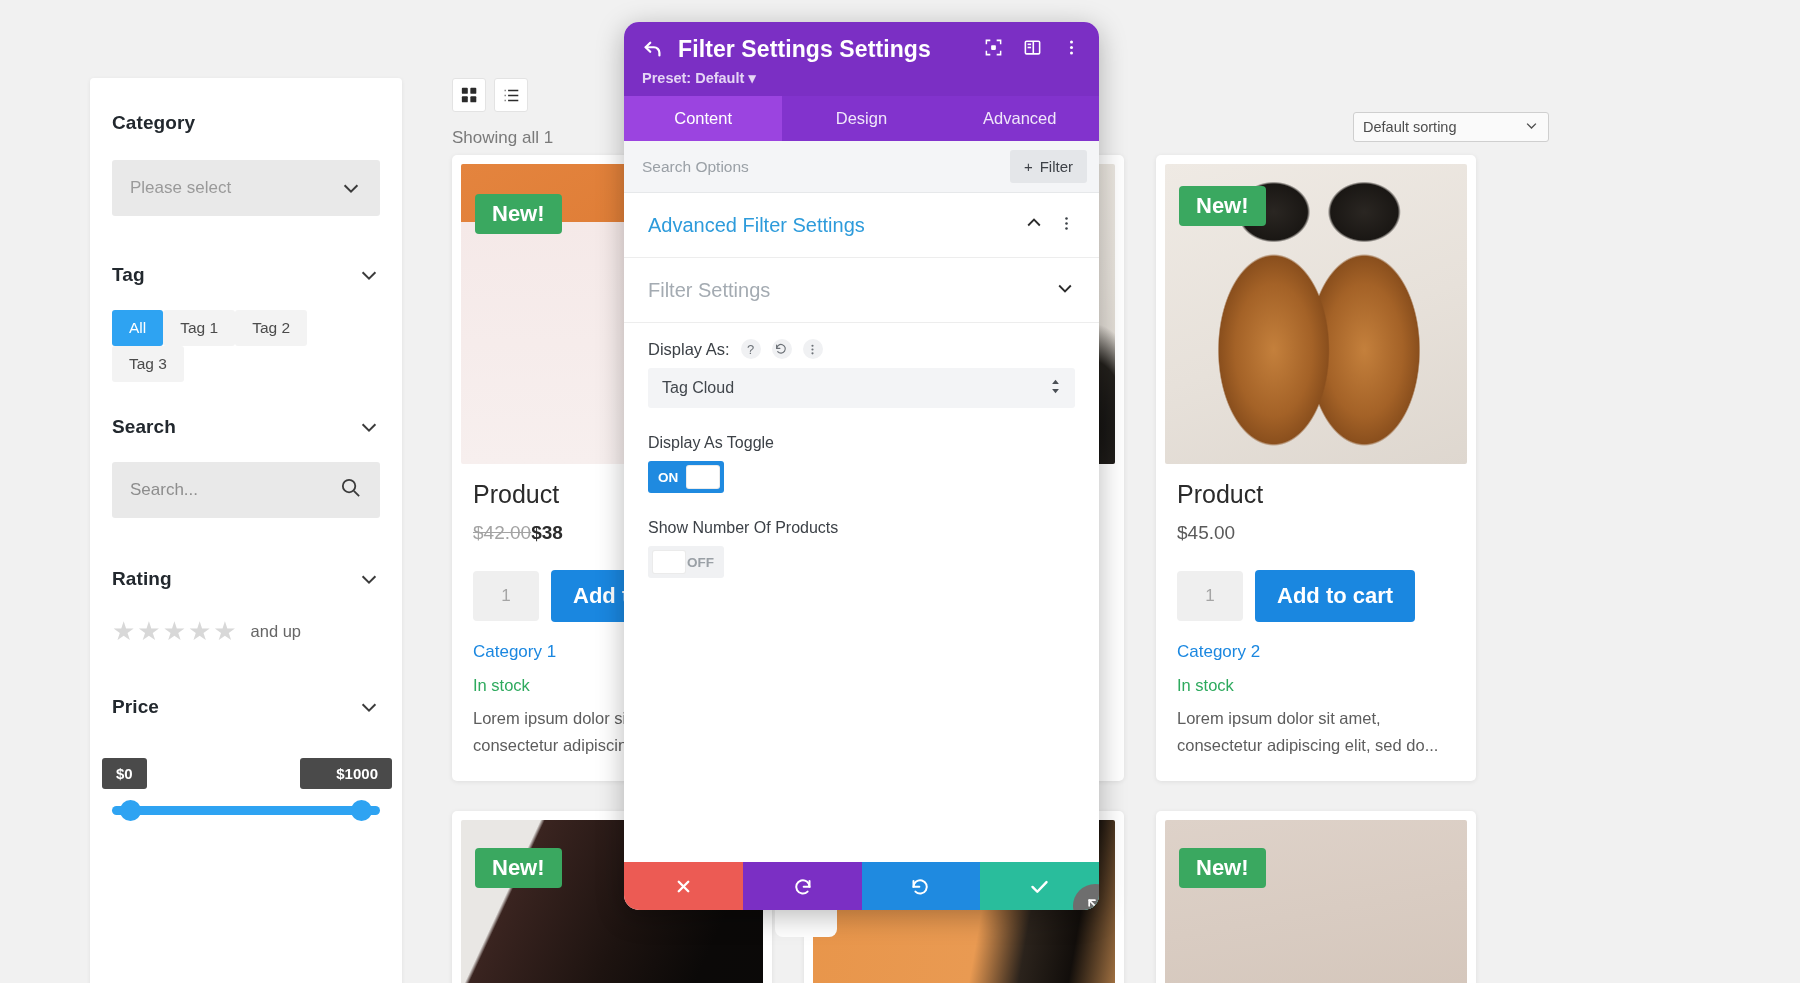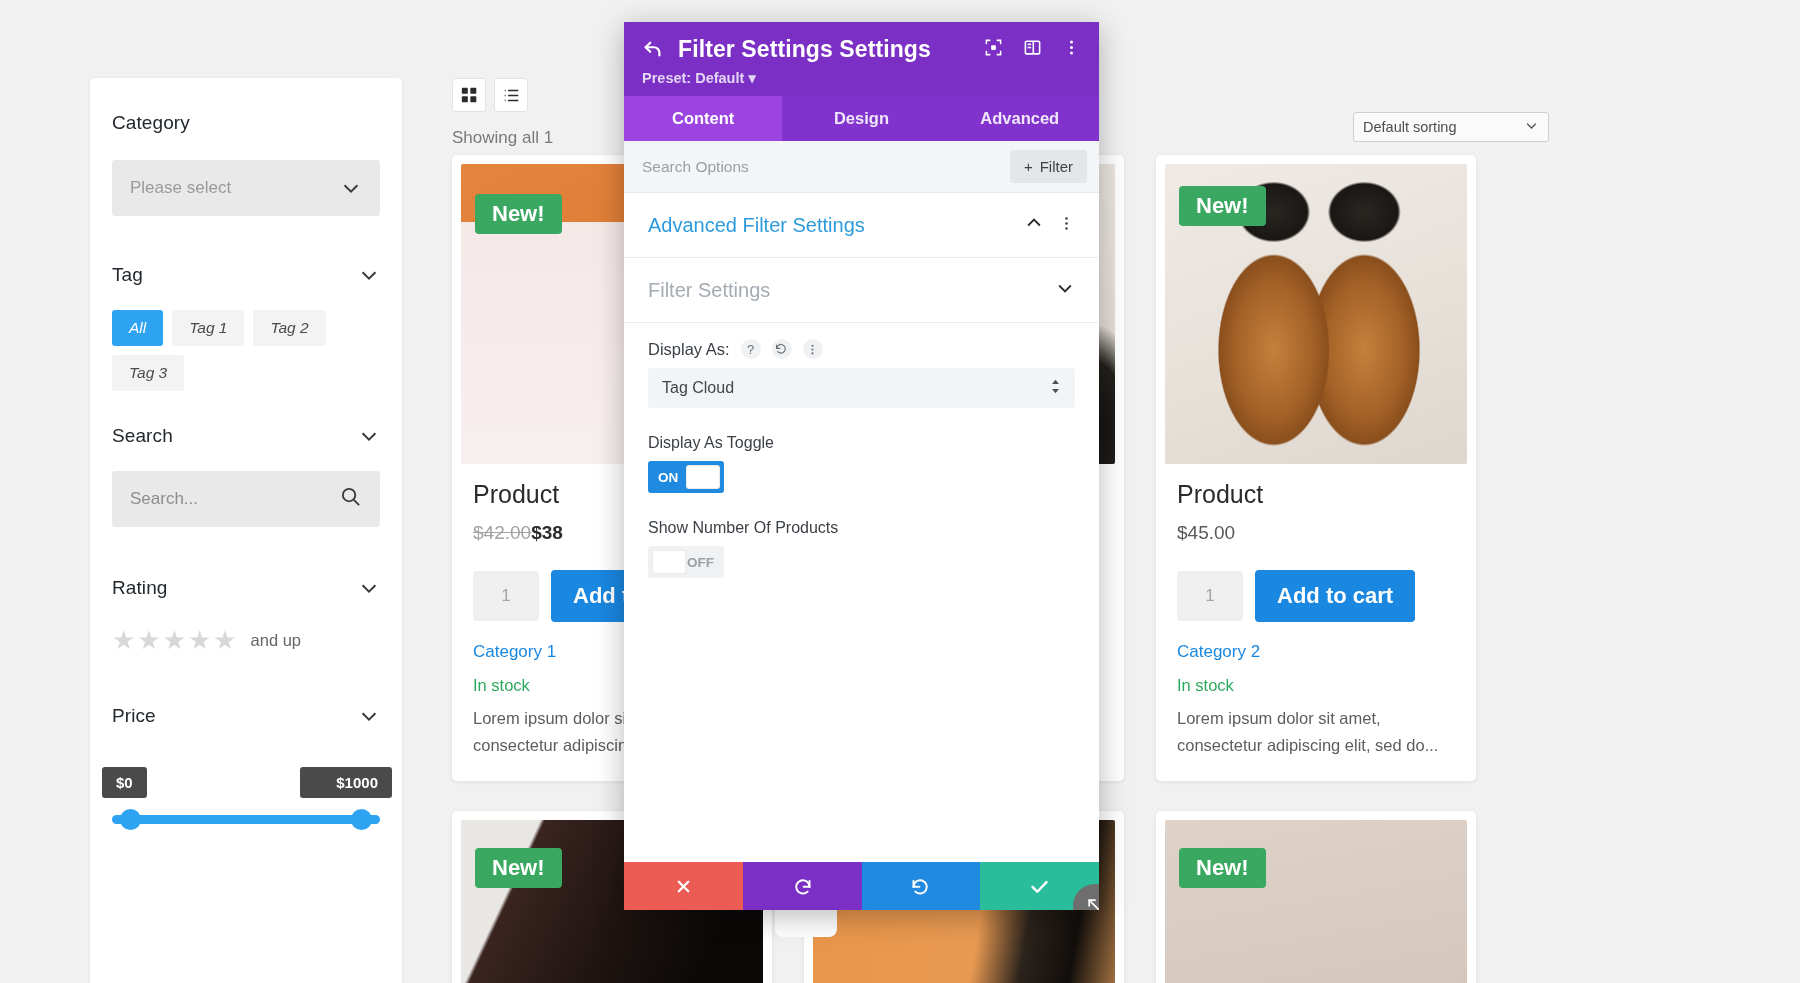--- a/index.html
+++ b/index.html
@@ -18,33 +18,33 @@
     background: #fff;
     border-radius: 4px;
     box-shadow: 0 1px 4px rgba(0,0,0,.07);
     padding: 28px 22px 0 22px;
   }
   .sb-block { margin-bottom: 6px; }
   .sb-head {
     display: flex; align-items: center; justify-content: space-between;
     padding: 6px 0 0 0;
   }
-  .sb-title { font-size: 19px; font-weight: 400; color: #22282e; letter-spacing: .1px; }
+  .sb-title { font-size: 19px; font-weight: 700; color: #22282e; letter-spacing: .1px; }
   .chev { width: 22px; height: 22px; flex: none; }
   .chev svg { display: block; }
   .sb-select {
     margin-top: 26px;
     height: 56px;
     background: #e9e9e9;
     border-radius: 3px;
     display: flex; align-items: center; justify-content: space-between;
     padding: 0 18px;
     font-size: 17px; color: #9a9a9a;
   }
-  .tagwrap { margin-top: 24px; display: flex; flex-wrap: wrap; gap: 9px; width: 250px; font-style: italic; }
+  .tagwrap { margin-top: 24px; display: flex; flex-wrap: wrap; gap: 0; width: 250px; }
   .tag {
     padding: 9px 17px; border-radius: 3px;
     background: #f3f3f3; color: #4b4b4b; font-size: 15.5px;
   }
   .tag.active { background: #2ea3f2; color: #fff; }
   .sb-search {
     margin-top: 24px; height: 56px; background: #e9e9e9; border-radius: 3px;
     display: flex; align-items: center; justify-content: space-between;
     padding: 0 18px; font-size: 17px; color: #8d8d8d; text-align: right;
   }
@@ -146,35 +146,35 @@
   }
   .img-orange2 {
     position: absolute; inset: 0;
     background: linear-gradient(100deg, #e8954a 0%, #e99a52 52%, #2b231c 66%, #120e0b 80%, #e8a25c 100%);
   }
   .img-wood { position: absolute; inset: 0; background: linear-gradient(170deg,#ded2c9 0%, #cfc0b4 100%); }
 
   
   .modal {
     position: absolute; left: 624px; top: 22px; width: 475px; height: 888px;
-    background: #fff; border-radius: 0;
+    background: #fff; border-radius: 15px;
     box-shadow: 0 6px 28px rgba(0,0,0,.28);
     display: flex; flex-direction: column; overflow: hidden;
     z-index: 50;
   }
   .m-head { background: #7b2fc4; padding: 14px 18px 10px 18px; }
   .m-titlerow { display: flex; align-items: center; gap: 14px; }
   .m-back { color: #fff; display: flex; align-items: center; }
   .m-title { color: #fff; font-size: 23px; font-weight: 700; flex: 1; letter-spacing: .1px; }
   .m-icons { display: flex; align-items: center; gap: 20px; color: #fff; }
   .m-preset { margin-top: 7px; color: #e5d5f5; font-size: 14.5px; font-weight: 700; }
   .m-tabs { display: flex; background: #8233cd; }
   .m-tab {
     padding: 13px 0; width: 33.33%; text-align: center;
-    color: #f0e6fa; font-size: 16.5px; font-weight: 700;
+    color: #f0e6fa; font-size: 16.5px; font-weight: 400;
   }
   .m-tab.active { background: #9b44e0; color: #fff; }
   .m-searchbar {
     display: flex; align-items: center; justify-content: space-between;
     padding: 9px 12px 9px 18px; background: #f4f5f7; border-bottom: 1px solid #e6e8ea;
   }
   .m-searchbar .lbl { font-size: 15.5px; color: #9aa0a6; }
   .m-filterbtn {
     background: #e4e6e9; border-radius: 3px; padding: 8px 14px;
     font-size: 15px; color: #3d4147; display: flex; align-items: center; gap: 7px;

